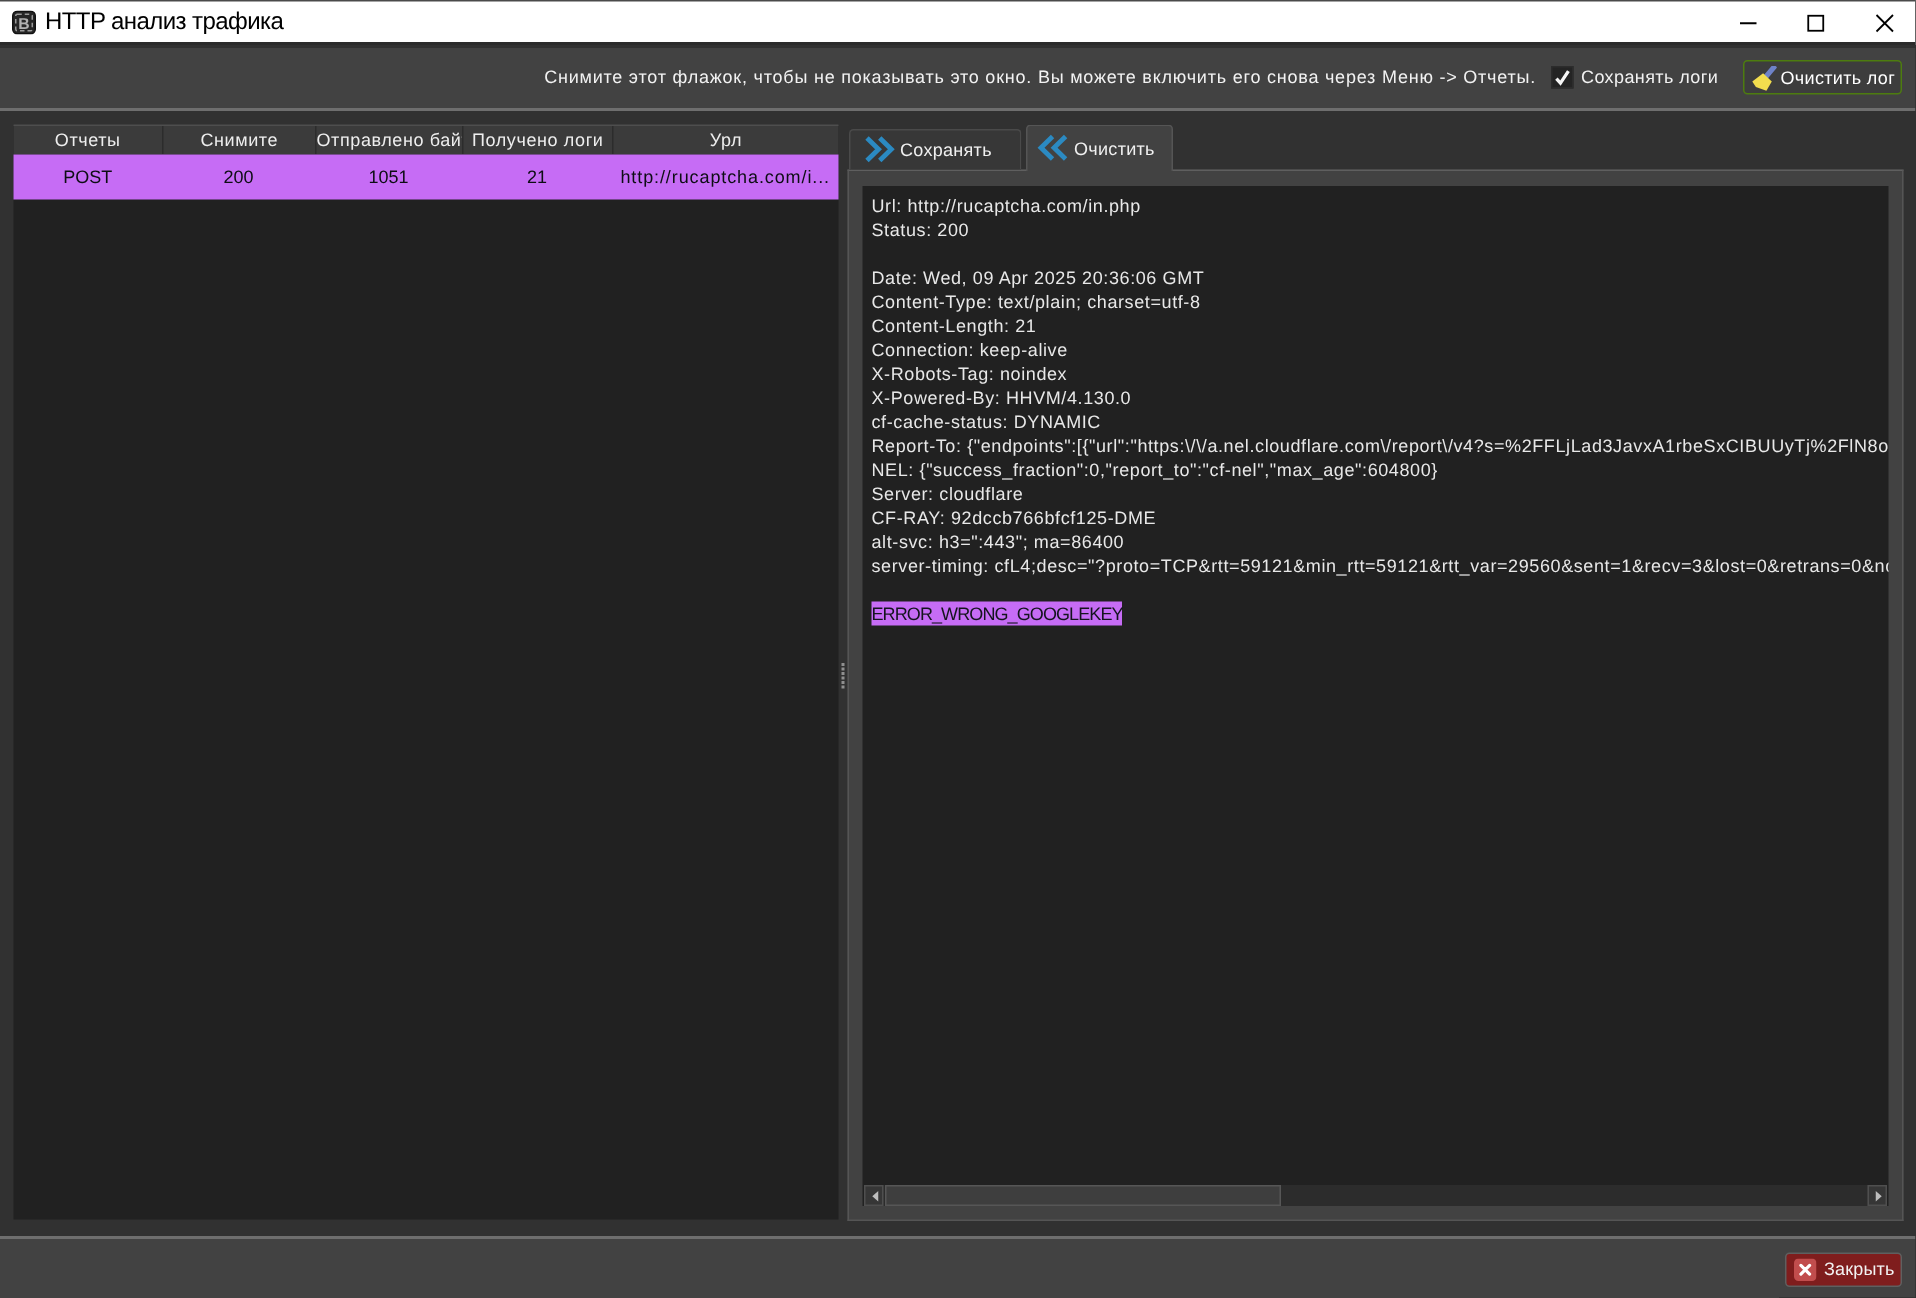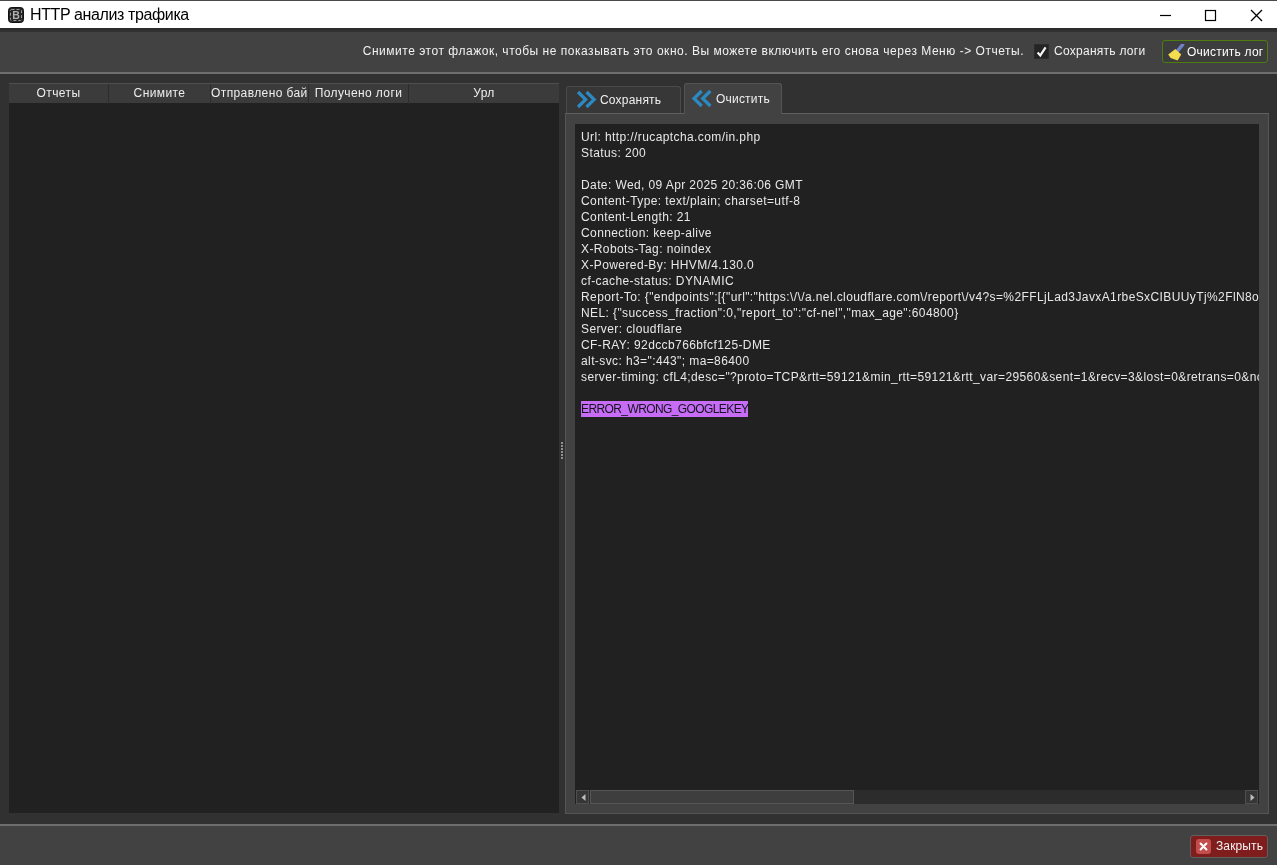--- a/index.html
+++ b/index.html
@@ -93,20 +93,27 @@
 </div>
 
 <div class="abs" id="table">
   <div id="thead">
     <div class="th" style="left:0;width:99px">Отчеты</div>
     <div class="th" style="left:99px;width:102px">Снимите</div>
     <div class="th" style="left:201px;width:98px">Отправлено байт</div>
     <div class="th" style="left:299px;width:100px">Получено логи</div>
     <div class="th" style="left:399px;width:151px">Урл</div>
   </div>
+  <div id="trow">
+    <div class="td" style="left:0;width:99px">POST</div>
+    <div class="td" style="left:99px;width:102px">200</div>
+    <div class="td" style="left:201px;width:98px">1051</div>
+    <div class="td" style="left:299px;width:100px">21</div>
+    <div class="td u" style="left:399px;width:151px">http://rucaptcha.com/i...</div>
+  </div>
 </div>
 
 <div class="abs" id="splitdots">
     <i></i>
     <i></i>
     <i></i>
     <i></i>
     <i></i>
     <i></i>
   </div>

